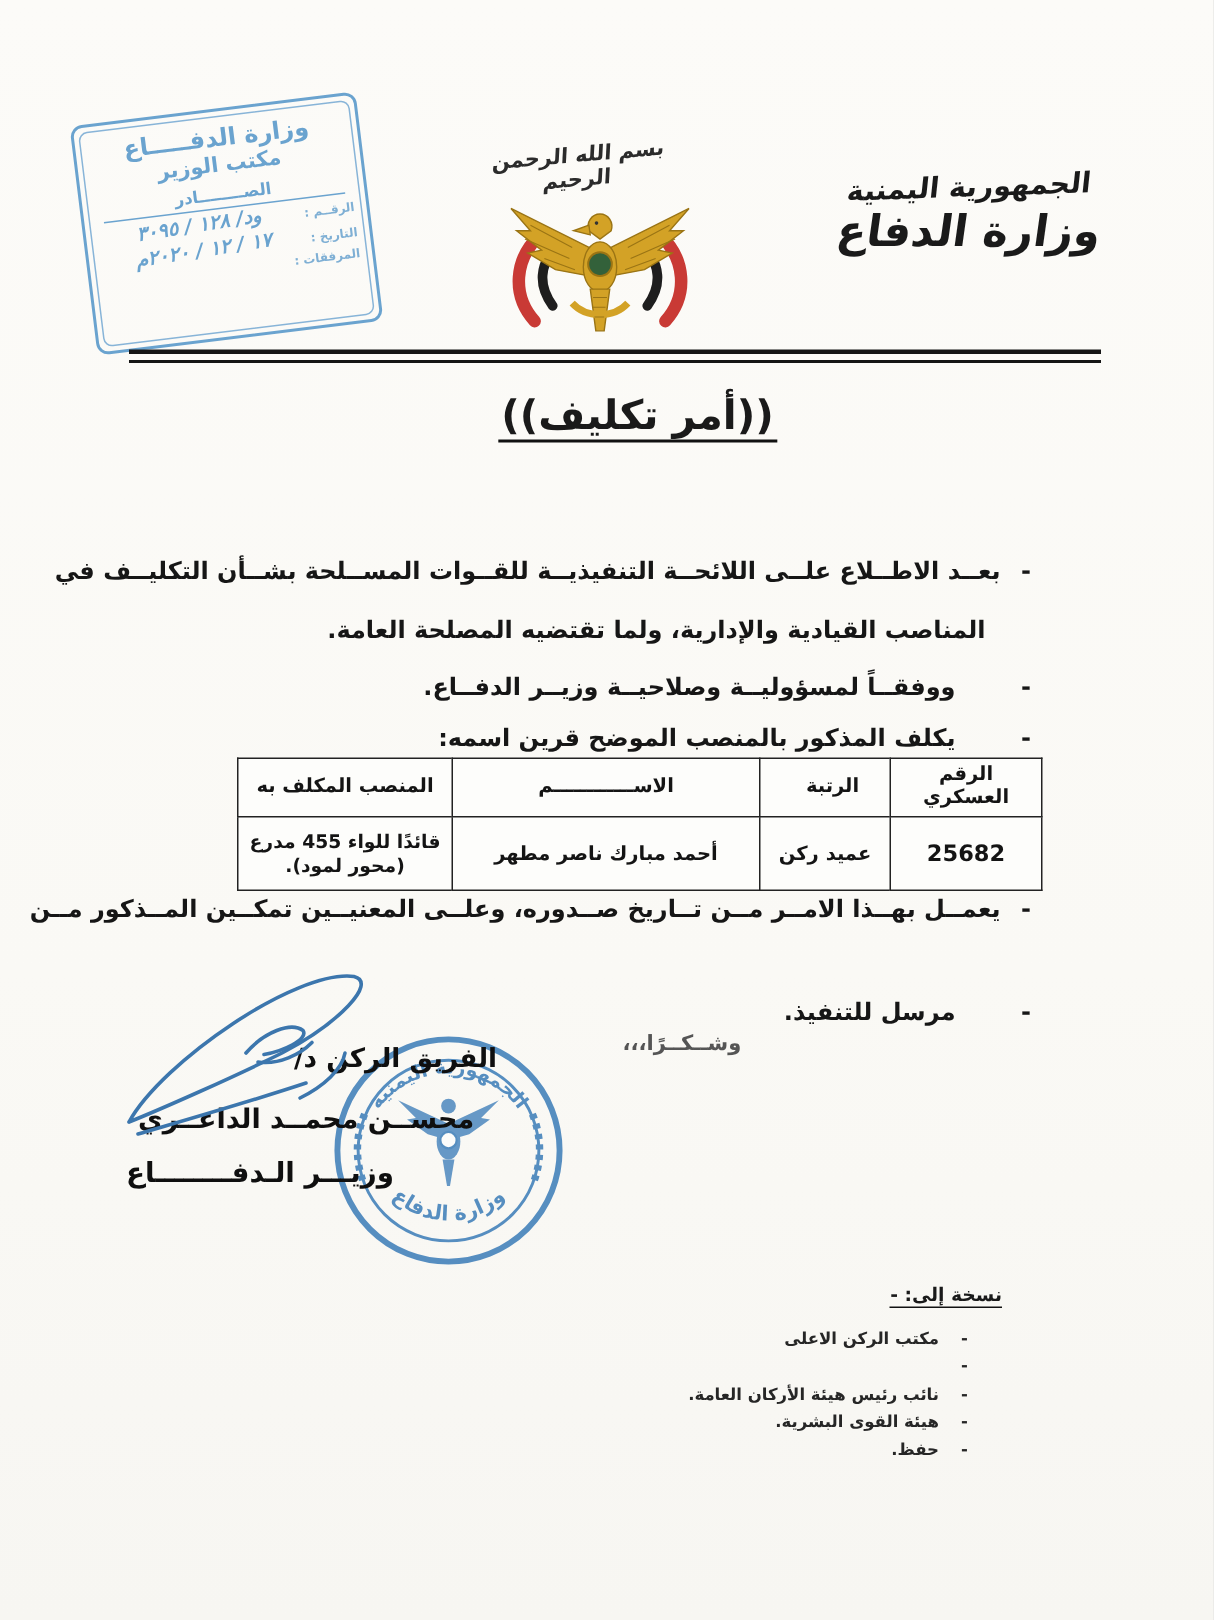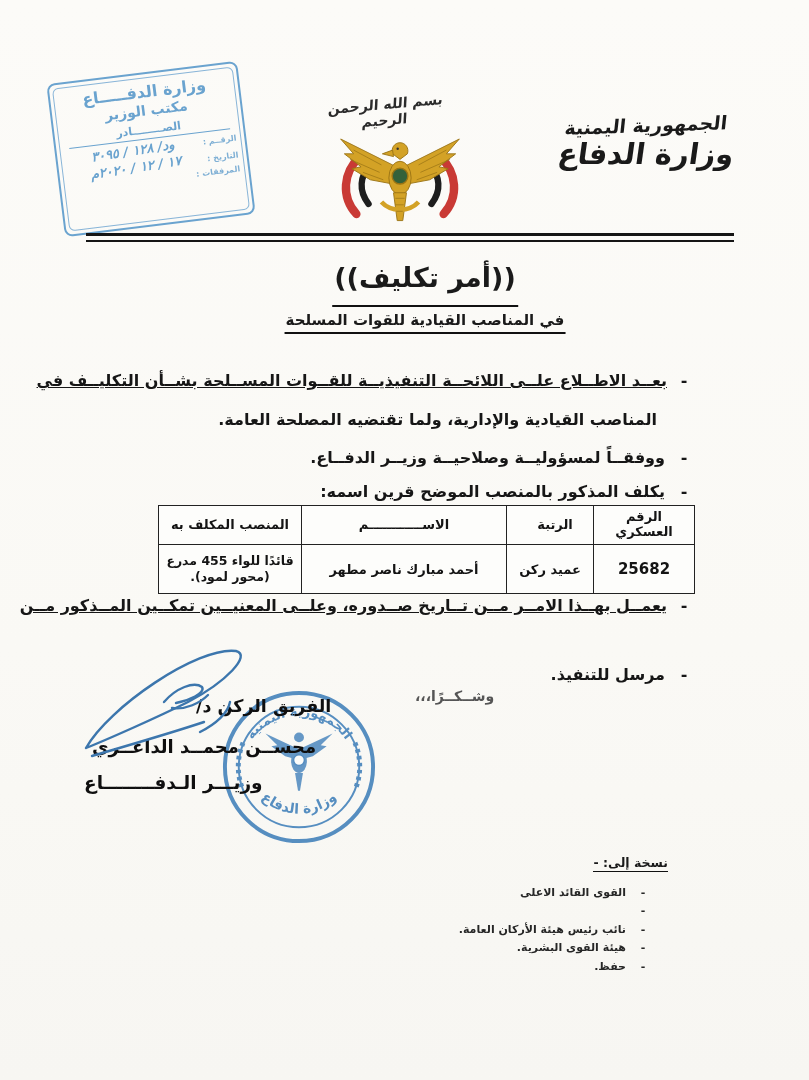--- a/index.html
+++ b/index.html
@@ -44,30 +44,30 @@
   .letterhead-right{right:44px;top:114px;width:238px;text-align:center;}
   .letterhead-right .republic{font-size:19px;font-weight:800;transform:skewX(-8deg) rotate(-2deg);}
   .letterhead-right .ministry{font-size:29px;font-weight:800;transform:skewX(-8deg);margin-top:1px;}
   .letterhead-right .minister{font-size:16px;font-weight:800;letter-spacing:2px;margin-top:7px;}
 
   .divider{left:86px;top:233px;width:648px;height:4px;
     border-top:3px solid #151515;border-bottom:2px solid #151515;}
 
   
   .title-main{left:425px;top:262px;transform:translateX(-50%);
-    font-size:27px;font-weight:800;border-bottom:2.5px solid #111;padding:0 2px 12px;}
+    font-size:27px;font-weight:800;border-bottom:2.5px solid #111;padding:0 2px 0;}
   .title-sub{left:425px;top:311px;transform:translateX(-50%);
     font-size:15px;font-weight:800;border-bottom:2px solid #111;padding:0 1px 3px;white-space:nowrap;}
 
   
   .bline{display:flex;direction:rtl;align-items:flex-start;font-size:16px;font-weight:600;
     line-height:1.35;white-space:nowrap;color:#161616;}
   .bline .dash{width:14px;text-align:center;font-weight:700;}
-  .bline .gap{margin-right:12px;}
-  .bline .gap-s{margin-right:10px;text-decoration:underline;}
+  .bline .gap{margin-right:40px;}
+  .bline .gap-s{margin-right:10px;}
   .bold{font-weight:800;}
 
   
   table.order{border-collapse:collapse;direction:rtl;background:#fdfdfb;}
   table.order th,table.order td{
     border:1.6px solid #222;text-align:center;vertical-align:middle;
     font-size:13px;padding:2px 4px;color:#141414;
   }
   table.order th{font-weight:800;height:34px;line-height:1.15;}
   table.order td{height:44px;font-weight:700;}
@@ -137,21 +137,20 @@
   </svg>
 
   <div class="abs letterhead-right">
     <div class="republic">الجمهورية اليمنية</div>
     <div class="ministry">وزارة الدفاع</div>
   </div>
 
   <div class="abs divider"></div>
 
   <div class="abs title-main">((أمر تكليف))</div>
-  <div class="abs title-sub">في المناصب القيادية للقوات المسلحة</div>
 
   <div class="abs bline" style="right:118px;top:370px;">
     <span class="dash">-</span>
     <span class="gap-s">بعــد الاطــلاع علــى اللائحــة التنفيذيــة للقــوات المســلحة بشــأن التكليــف في</span>
   </div>
   <div class="abs bline" style="right:152px;top:409px;">
     <span>المناصب القيادية والإدارية، ولما تقتضيه المصلحة العامة.</span>
   </div>
   <div class="abs bline" style="right:118px;top:447px;">
     <span class="dash">-</span>
@@ -232,21 +231,21 @@
       <path d="M96,72 C110,74 124,67 132,59"></path>
       <path d="M16,120 C50,110 92,98 128,86"></path>
       <path d="M124,96 C140,88 152,77 154,66"></path>
     </g>
   </svg>
 
   <div class="abs dist-heading">نسخة إلى: -</div>
   <div class="abs dist-list">
     <div class="dist-row">
       <span class="dash">-</span>
-      <span class="txt">القوى القائد الاعلى</span>
+      <span class="txt">مكتب الركن الاعلى</span>
     </div>
     <div class="dist-row">
       <span class="dash">-</span>
     </div>
     <div class="dist-row">
       <span class="dash">-</span>
       <span class="txt">نائب رئيس هيئة الأركان العامة.</span>
     </div>
     <div class="dist-row">
       <span class="dash">-</span>

